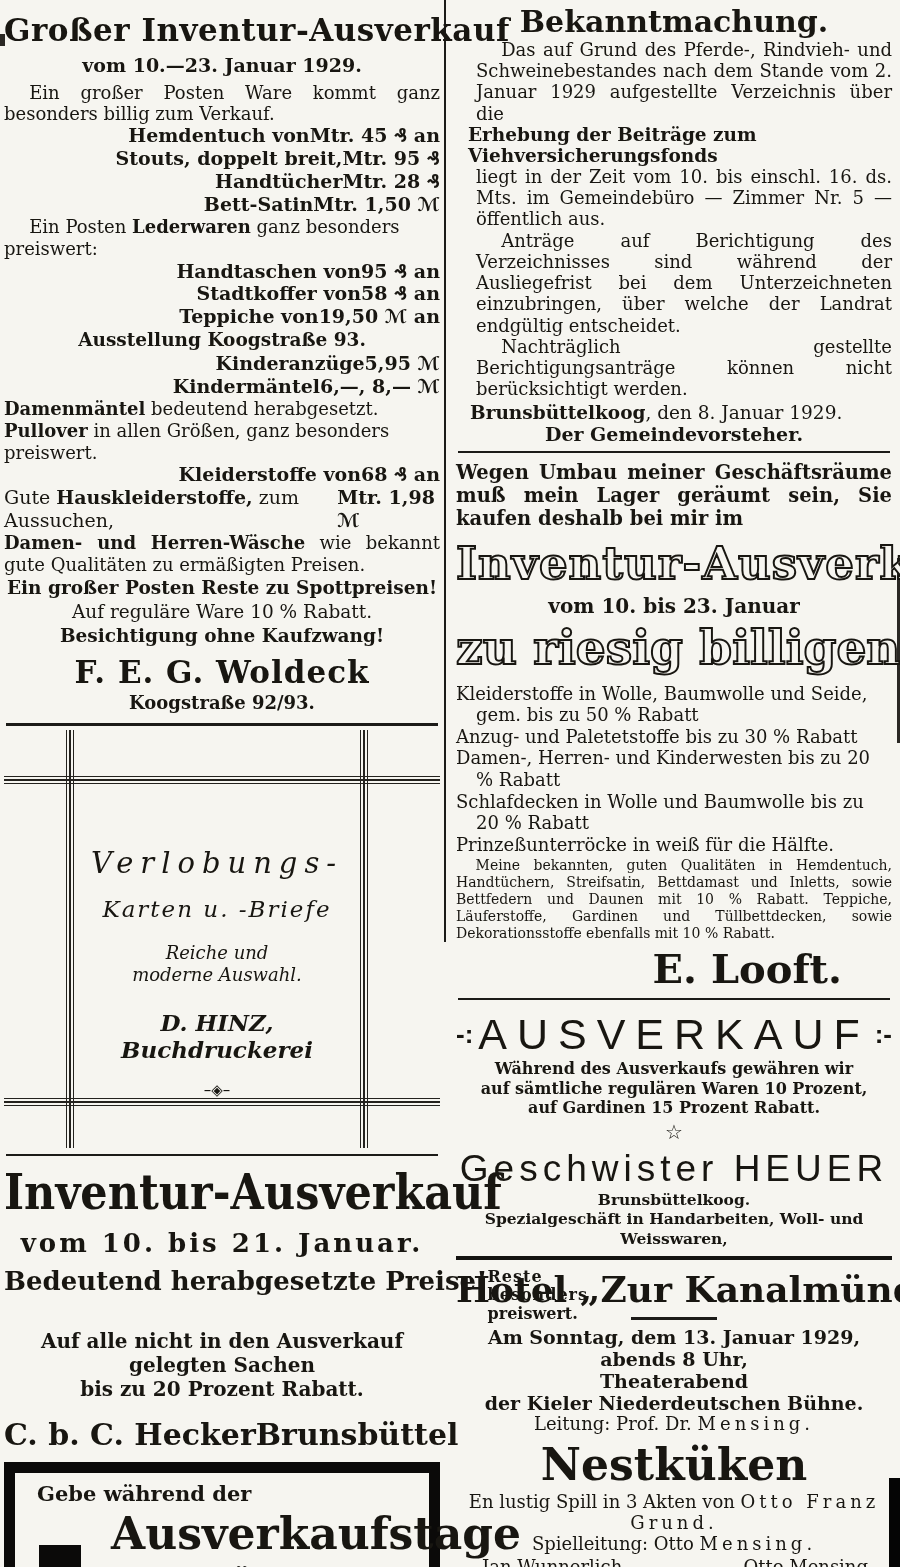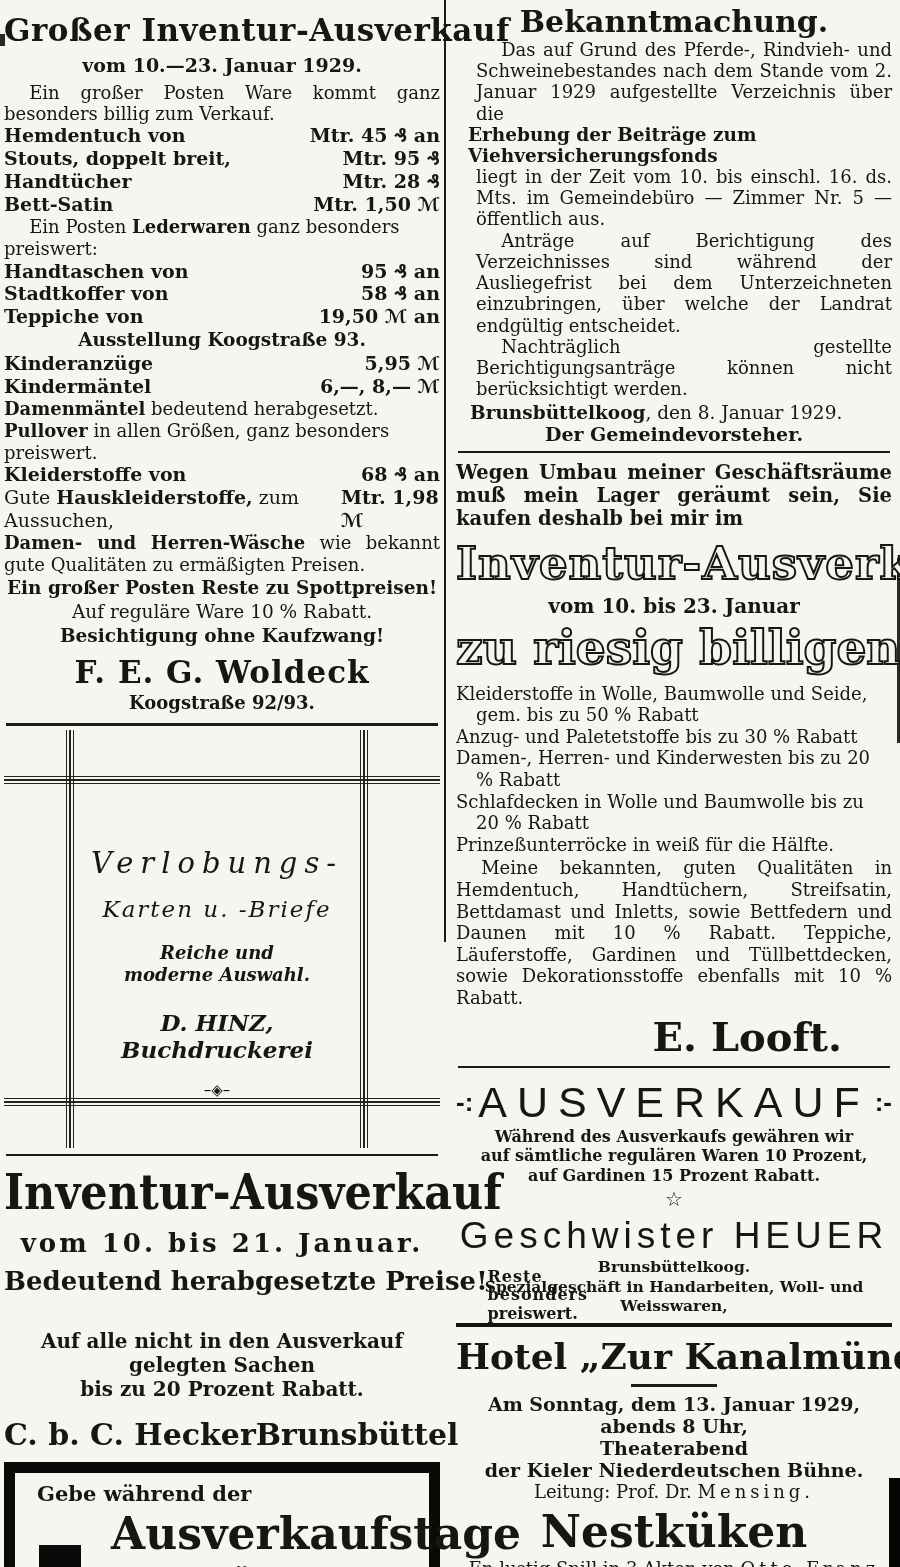--- a/index.html
+++ b/index.html
@@ -11,40 +11,40 @@
   .col-right { position:absolute; left:456px; top:0; width:436px; }
   .divider { position:absolute; left:444px; top:0; width:2px; height:942px; background:#1c1b18; }
   .j { text-align:justify; }
   .b { font-weight:bold; }
   .ind { text-indent:1.4em; }
 
   
   .w-title { font-size:31px; font-weight:bold; text-align:center; white-space:nowrap; padding-top:12px; letter-spacing:0.5px; }
   .w-dates { font-size:19px; font-weight:bold; text-align:center; margin:6px 0 6px; }
   .body-text { font-size:18px; line-height:1.18; }
-  .prow { display:flex; justify-content:space-between; font-weight:bold; font-size:19px; line-height:1.2;gap:16px; }
+  .prow { display:flex; justify-content:flex-end; font-weight:bold; font-size:19px; line-height:1.2; }
   .prow .pl { font-weight:bold; }
   .prow .pr { font-weight:bold; }
   .mid-line { font-size:18px; line-height:1.22; }
   .cline { text-align:center; font-size:18.5px; line-height:1.3; }
   .w-name { font-size:31px; font-weight:bold; text-align:center; margin-top:6px; letter-spacing:1px; }
   .w-addr { font-size:18px; font-weight:bold; text-align:center; margin-top:2px; }
   .rule-3 { border:0; border-top:3px solid #1c1b18; margin:10px 2px 0; }
   .rule-2 { border:0; border-top:2px solid #1c1b18; margin:6px 2px; }
 
   .hinz-wrap { position:relative; height:418px; margin-top:4px; }
   .hline, .vline { position:absolute; background:linear-gradient(#24221e,#24221e) center / 100% 2px no-repeat; }
   .hline { left:0; right:0; height:8px; border-top:1px solid #24221e; border-bottom:1px solid #24221e; }
   .vline { top:0; bottom:0; width:8px; background:linear-gradient(#24221e,#24221e) center / 2px 100% no-repeat; border-left:1px solid #24221e; border-right:1px solid #24221e; }
   .hl-top { top:46px; } .hl-bot { bottom:42px; }
   .vl-left { left:62px; } .vl-right { left:356px; }
   .hinz-content { position:absolute; left:80px; right:90px; top:116px; text-align:center; font-style:italic; }
   .hz1 { font-size:29px; letter-spacing:7px; }
   .hz2 { font-size:23px; margin-top:16px; letter-spacing:2px; }
-  .hz3 { font-size:18px; margin-top:20px; line-height:1.25;font-weight:bold; }
+  .hz3 { font-size:18px; margin-top:20px; line-height:1.25; }
   .hz4 { font-size:23px; font-weight:bold; margin-top:22px; }
   .hz-orn { font-size:15px; margin-top:18px; font-style:normal; font-family:"DejaVu Sans",sans-serif; }
 
   .hk-title { font-size:43px; font-weight:bold; text-align:center; white-space:nowrap; margin-top:8px; transform:scaleY(1.12); transform-origin:top; }
   .hk-dates { font-size:26px; font-weight:bold; text-align:center; letter-spacing:3px; margin-top:14px; }
   .hk-lead-row { display:flex; justify-content:space-between; align-items:flex-start; margin-top:8px; }
   .hk-lead { font-size:26px; font-weight:bold; white-space:nowrap; }
   .hk-side { font-size:16px; font-weight:bold; line-height:1.15; text-align:left; padding-top:2px; }
   .hk-note { font-size:20px; font-weight:bold; text-align:center; line-height:1.2; margin-top:6px; }
   .hk-foot { display:flex; justify-content:space-between; align-items:baseline; margin-top:16px; }
@@ -66,21 +66,21 @@
   .bk-place { font-size:18.5px; margin-left:14px; margin-top:2px; }
   .bk-sign { font-size:19px; font-weight:bold; text-align:center; }
 
   .lo-intro { font-size:19.5px; font-weight:bold; line-height:1.2; margin-top:8px; }
   .outlined { color:#f6f5f0; -webkit-text-stroke:2px #181611; font-weight:bold; }
   .lo-title { font-size:45px; text-align:center; white-space:nowrap; margin-top:6px; letter-spacing:1px; }
   .lo-dates { font-size:20px; font-weight:bold; text-align:center; margin-top:4px; }
   .lo-slogan { font-size:47px; text-align:center; white-space:nowrap; margin-top:2px; }
   .lo-items { margin-top:8px; }
   .lo-item { font-size:18px; line-height:1.2; padding-left:20px; text-indent:-20px; }
-  .lo-para { font-size:18px; line-height:1.2; margin-top:2px; }
+  .lo-para { font-size:14px; line-height:1.2; margin-top:2px; }
   .lo-name { font-size:40px; font-weight:bold; text-align:right; padding-right:50px; margin-top:4px; }
 
   .he-row { display:flex; justify-content:space-between; align-items:center; margin-top:10px; }
   .he-mark { font-size:26px; font-weight:bold; font-family:"Liberation Sans",sans-serif; }
   .he-title { font-size:43px; font-family:"Liberation Sans",sans-serif; letter-spacing:10px; white-space:nowrap; }
   .he-note { font-size:16px; font-weight:bold; text-align:center; line-height:1.22; }
   .he-star { text-align:center; font-size:20px; margin-top:2px; font-family:"DejaVu Sans",sans-serif; }
   .he-name { font-size:37px; font-family:"Liberation Sans",sans-serif; text-align:center; letter-spacing:5px; white-space:nowrap; margin-top:4px; }
   .he-sub { font-size:15.5px; font-weight:bold; text-align:center; line-height:1.25; }
   .rule-4 { border:0; border-top:4px solid #141310; margin:8px 0 0; }

